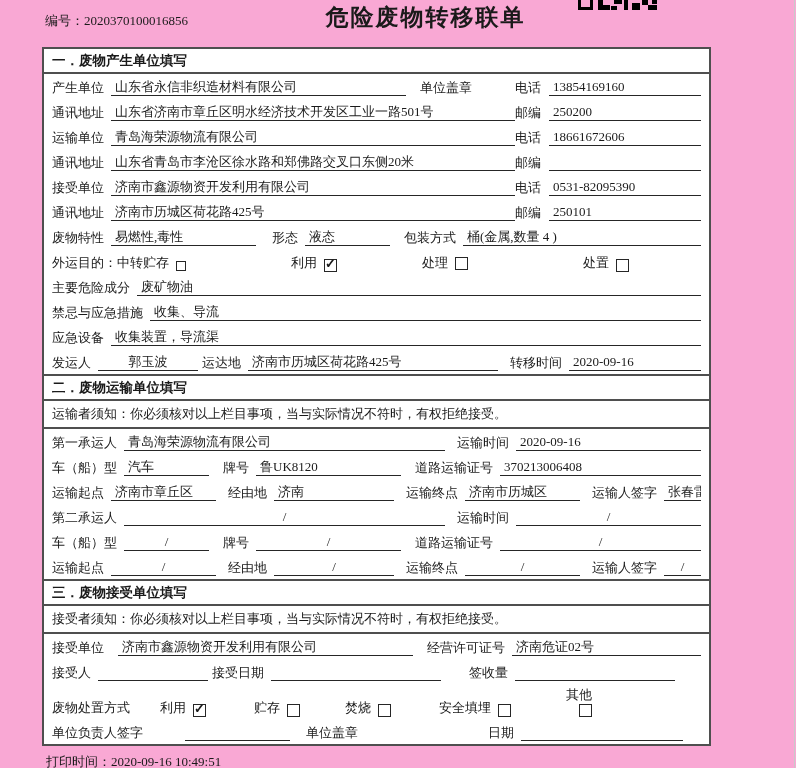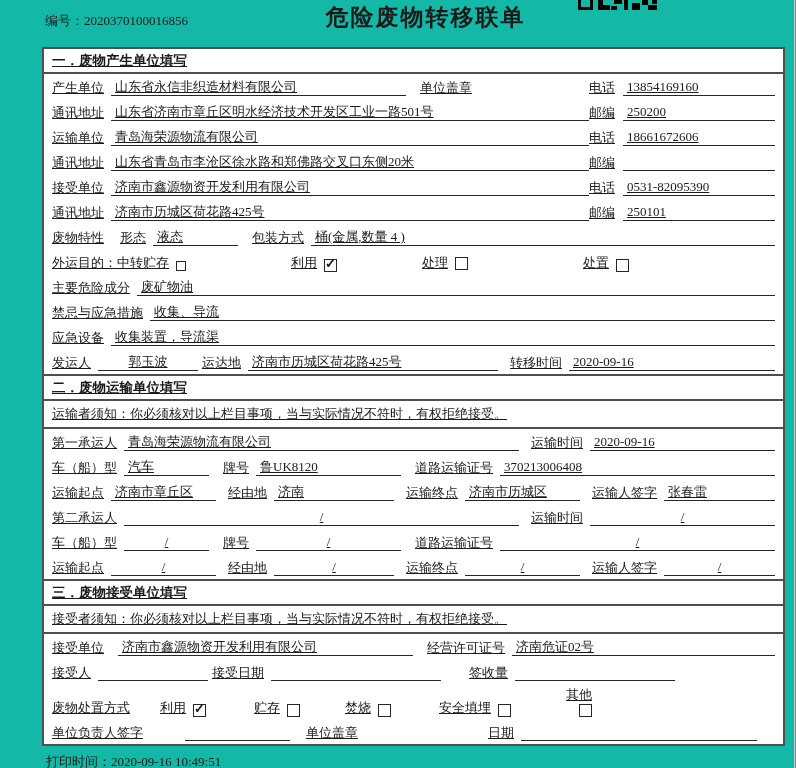--- a/index.html
+++ b/index.html
@@ -1,37 +1,37 @@
 <!DOCTYPE html>
 <html><head>
 <meta charset="utf-8">
 <style>
   html,body{margin:0;padding:0;background:#ffffff;}
   .page{
     position:relative;
     width:796px;height:768px;
-    background:#14b8a6;
+    background:#f9a8d4;
     font-family:"Liberation Serif","DejaVu Serif",serif;
     font-size:13px;color:#1a1a1a;
     overflow:hidden;
   }
   .page-edge{position:absolute;right:1px;top:0;bottom:0;width:1px;background:#c9c9c9;}
   
   .doc-header{position:absolute;top:0;left:0;width:100%;height:46px;}
   .serial{position:absolute;left:45px;top:12px;white-space:nowrap;}
   .doc-title{
     position:absolute;left:0;right:0;top:2px;margin:0;
     text-align:center;padding-left:55px;
     font-size:23px;font-weight:bold;letter-spacing:2px;
   }
   .qr{position:absolute;right:138px;top:0;}
   
   .form-table{
-    position:absolute;top:47px;left:42px;width:743px;
-    border:2px solid #4f4f4f;box-sizing:border-box;background:#fff;text-decoration:underline;
+    position:absolute;top:47px;left:42px;width:669px;
+    border:2px solid #4f4f4f;box-sizing:border-box;background:#fff;
   }
   .sec-header{
     font-weight:bold;font-size:13.5px;
     padding:3px 8px 2px 8px;line-height:18px;
     border-bottom:2px solid #4f4f4f;
   }
   .sec-header.later{border-top:2px solid #4f4f4f;}
   .notice{
     padding:4px 8px;line-height:18px;min-height:18px;
     border-bottom:2px solid #4f4f4f;
@@ -167,20 +167,21 @@
       <span class="fill grow">济南市历城区荷花路425号</span>
       <span class="rgroup">
         <span class="lbl">邮编</span>
         <span class="fill">250101</span>
       </span>
     </div>
 
 
     <div class="row">
       <span class="lbl">废物特性</span>
+      <span class="fill w145">易燃性,毒性</span>
       <span class="lbl ml16">形态</span>
       <span class="fill w85">液态</span>
       <span class="lbl ml14">包装方式</span>
       <span class="fill grow">桶(金属,数量 4 )</span>
     </div>
 
     <div class="row">
       <span class="lbl">外运目的：</span>
       <span class="opt">
         <span class="lbl">中转贮存</span>

